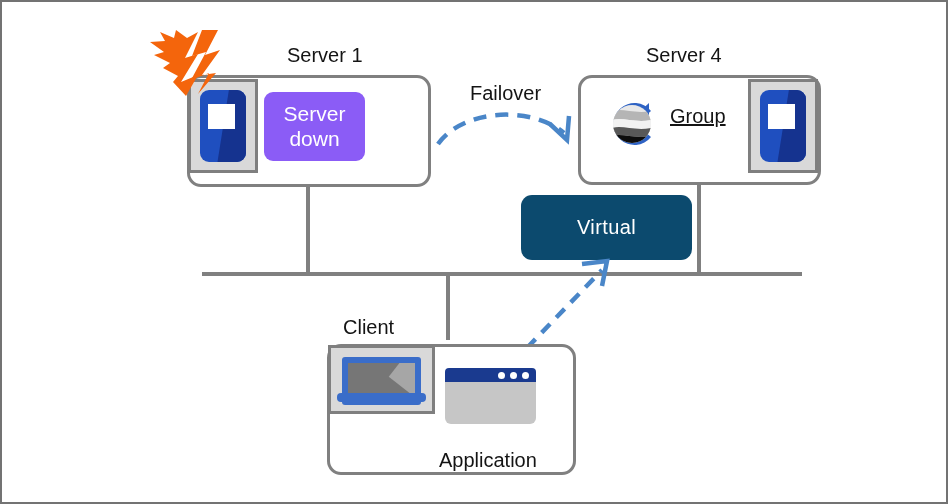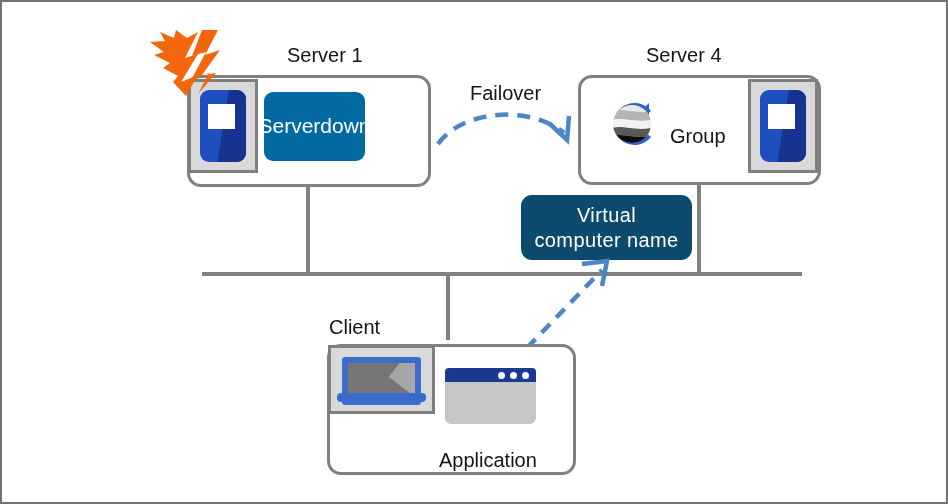--- a/index.html
+++ b/index.html
@@ -61,23 +61,24 @@
     height: 13px;
     background: #ffffff;
     z-index: 2;
   }
   .server-icon .bar.b1 { top: 19%; }
   .server-icon .bar.b2 { top: 36%; }
 
   
   .status-pill {
     position: absolute;
-    background: #0369a1;
+    background: #8b5cf6;
     border-radius: 9px;
     display: flex;
+    flex-direction: column;
     align-items: center;
     justify-content: center;
     color: #ffffff;
     font-size: 21px;
     line-height: 1.18;
     text-align: center;
   }
 
   
   .vname-box {
@@ -224,40 +225,39 @@
     <path d="M45 8 L45 29 L33 29 L33 19 Z" fill="#2f63c4" transform="translate(-2,0)"></path>
     <circle cx="26" cy="29" r="19" fill="#e8e8e8"></circle>
     <g clip-path="url(#innerCircle)">
       <path d="M2 18 C 14 10, 30 22, 52 14 L52 23 C 30 31, 14 19, 2 27 Z" fill="#b5b5b5"></path>
       <path d="M2 27 C 14 19, 30 31, 52 23 L52 31 C 30 39, 14 27, 2 35 Z" fill="#f2f2f2"></path>
       <path d="M2 35 C 14 27, 30 39, 52 31 L52 39 C 30 47, 14 35, 2 43 Z" fill="#585858"></path>
       <path d="M2 43 C 14 35, 30 47, 52 39 L52 52 C 30 58, 14 48, 2 54 Z" fill="#0d0d0d"></path>
     </g>
   </svg>
 
-  <div class="label-text abs" style="left:668px; top:124px;">Group</div>
+  <div class="label-text abs" style="left:668px; top:104px;text-decoration:underline;">Group</div>
 
   <div class="server-icon" style="left:746px; top:77px; width:70px; height:94px;">
     <div class="body">
       <div class="bar b1"></div>
       <div class="bar b2"></div>
     </div>
   </div>
 
   <div class="vname-box" style="left:519px; top:193px; width:171px; height:65px;">
     <span>Virtual</span>
-    <span>computer  name</span>
   </div>
 
   <svg class="abs" style="left:488px; top:252px;" width="130" height="130" viewBox="0 0 130 130">
     <line x1="8" y1="124" x2="112" y2="16" stroke="#4a86c8" stroke-width="4.5" stroke-dasharray="12 9"></line>
     <path d="M92 10 L117 7 L112 32" fill="none" stroke="#4a86c8" stroke-width="4.5" stroke-linecap="butt" stroke-linejoin="miter"></path>
   </svg>
 
-  <div class="label-text abs" style="left:327px; top:315px;">Client</div>
+  <div class="label-text abs" style="left:341px; top:315px;">Client</div>
 
   <div class="host-box" style="left:325px; top:342px; width:249px; height:131px;"></div>
 
   <div class="laptop-icon" style="left:326px; top:343px; width:107px; height:69px;">
     <div class="screen-frame">
       <div class="screen">
         <div class="glare"></div>
       </div>
     </div>
     <div class="base"></div>

